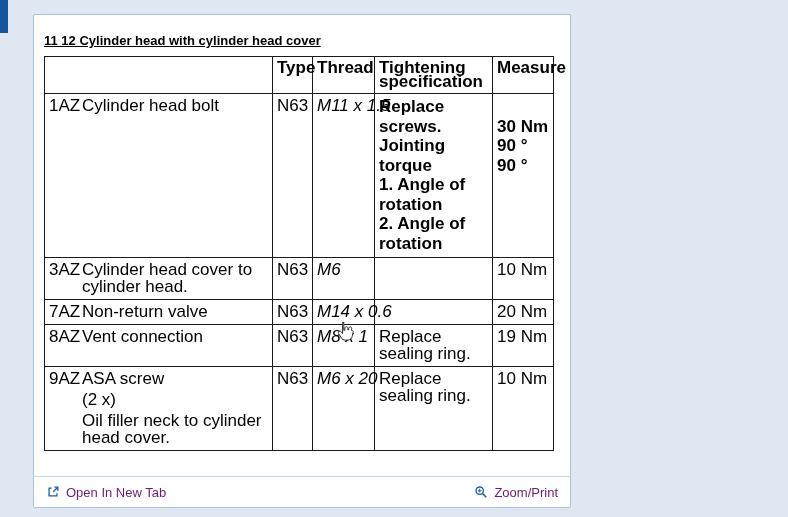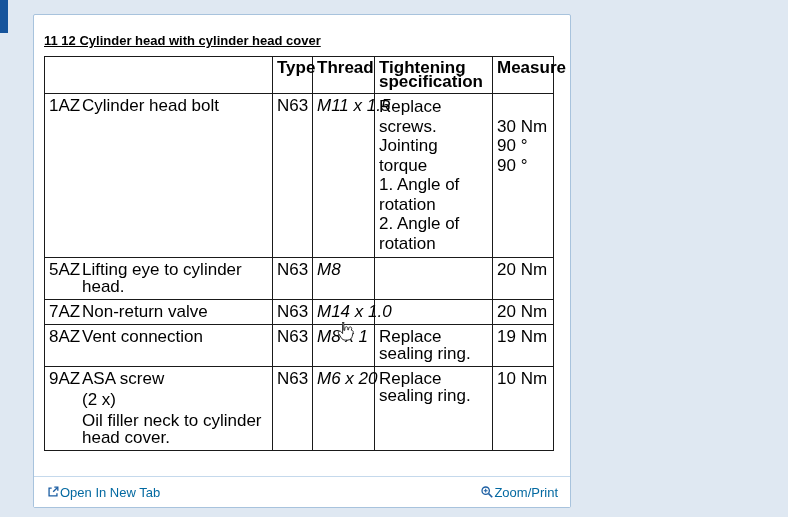--- a/index.html
+++ b/index.html
@@ -44,32 +44,32 @@
     text-align: left;
     padding: 3px 4px 4px 4px;
   }
   .doc-table th { font-weight: bold; line-height: 14px; padding-top: 4px; }
   .doc-table td { line-height: 17px; }
   td.thread { white-space: nowrap; font-style: italic; }
   .rowflex { display: flex; }
   .code { flex: 0 0 33px; width: 33px; }
   .desc { flex: 1; }
   .desc .para + .para { margin-top: 4px; }
-  .lines .line { min-height: 19.5px; line-height: 19.5px; }
+  .lines .line { min-height: 19.5px; line-height: 19.5px; font-weight: bold; }
   .panel-footer {
     position: absolute; left: 0; right: 0; bottom: 0;
     height: 31px;
     border-top: 1px solid #c5d9ec;
     display: flex; align-items: center; justify-content: space-between;
     padding: 0 12px;
     background: #fff;
   }
   .footer-link {
-    display: flex; align-items: center; 
-    color: #0369a1; font-size: 13px;
+    display: flex; align-items: center; gap: 6px;
+    color: #701a75; font-size: 13px;
     text-decoration: none; cursor: pointer;
   }
   .cursor {
     position: absolute; left: 337px; top: 321px;
     width: 17px; height: 21px;
     pointer-events: none;
   }
 </style>
 </head>
 <body>
@@ -114,45 +114,45 @@
         </td>
         <td class="lines">
           <div class="line"></div>
           <div class="line">30 Nm</div>
           <div class="line">90 °</div>
           <div class="line">90 °</div>
         </td>
       </tr>
 
 
-
-
-      <tr>
-        <td>
-          <div class="rowflex">
-            <span class="code">5AZ</span>
-            <span class="desc"><span class="para">Lifting eye to cylinder head.</span></span>
-          </div>
-        </td>
-        <td>N63</td>
-        <td class="thread">M8</td>
+      <tr>
+        <td>
+          <div class="rowflex">
+            <span class="code">3AZ</span>
+            <span class="desc"><span class="para">Cylinder head cover to cylinder head.</span></span>
+          </div>
+        </td>
+        <td>N63</td>
+        <td class="thread">M6</td>
         <td></td>
-        <td>20 Nm</td>
-      </tr>
+        <td>10 Nm</td>
+      </tr>
+
+
 
 
       <tr>
         <td>
           <div class="rowflex">
             <span class="code">7AZ</span>
             <span class="desc"><span class="para">Non-return valve</span></span>
           </div>
         </td>
         <td>N63</td>
-        <td class="thread">M14 x 1.0</td>
+        <td class="thread">M14 x 0.6</td>
         <td></td>
         <td>20 Nm</td>
       </tr>
 
       <tr>
         <td>
           <div class="rowflex">
             <span class="code">8AZ</span>
             <span class="desc"><span class="para">Vent connection</span></span>
           </div>

